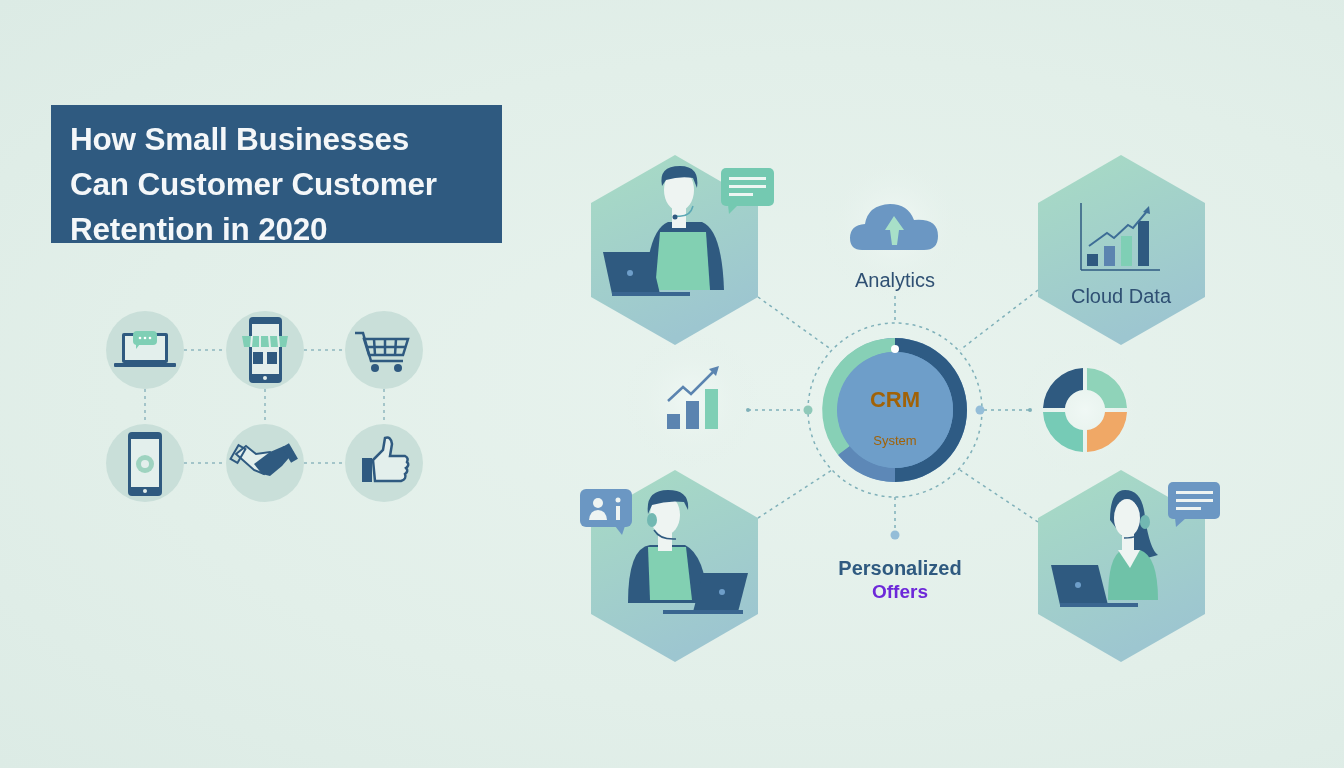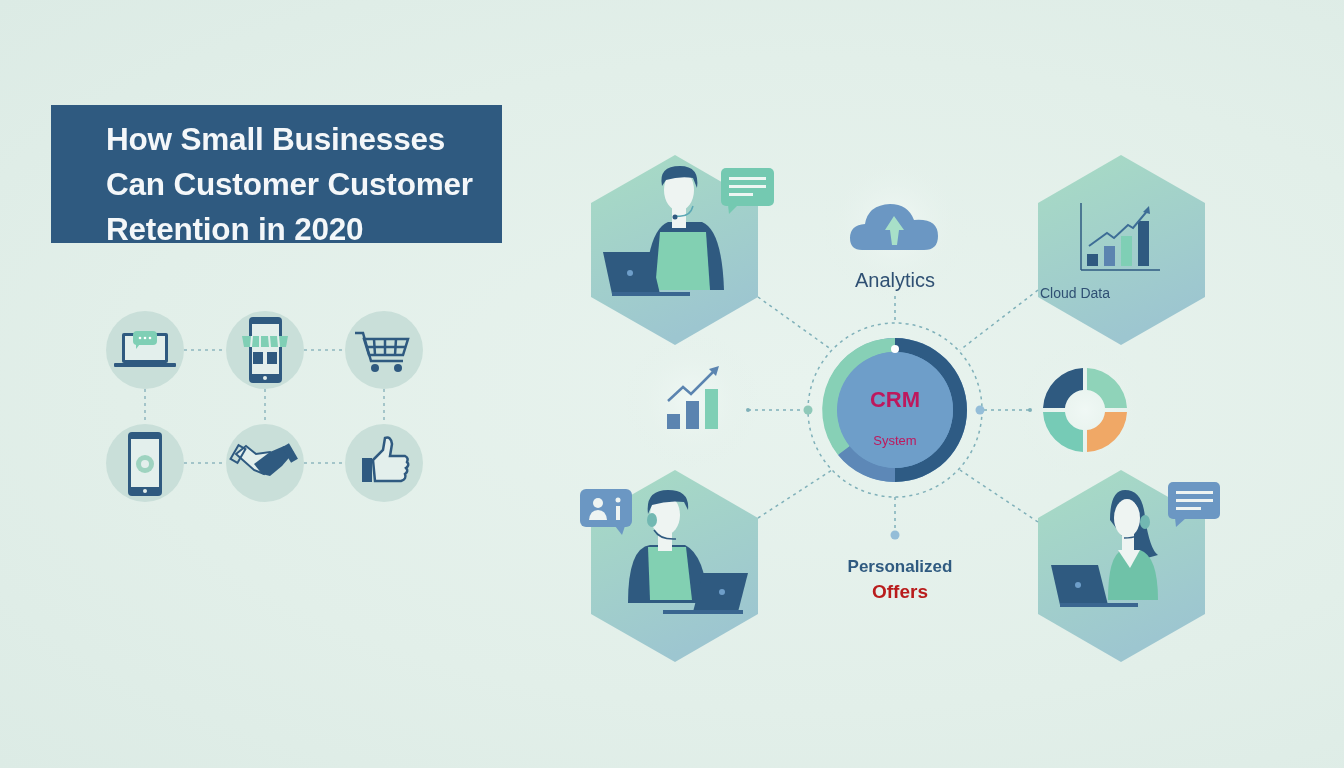--- a/index.html
+++ b/index.html
@@ -1,25 +1,25 @@
 <!DOCTYPE html>
 <html><head>
 <meta charset="utf-8">
 <style>
   html,body{margin:0;padding:0;}
   body{width:1344px;height:768px;overflow:hidden;position:relative;
     background:radial-gradient(ellipse at 60% 50%, #e8f3ee 0%, #e2efe9 60%, #dcebe5 100%);
     font-family:"Liberation Sans", sans-serif;}
   .abs{position:absolute;}
   .title-box{left:51px;top:105px;width:451px;height:138px;background:#2f5a80;box-sizing:border-box;padding:12px 0 0 19px;}
-  .title-line{color:#f4f7f9;font-weight:bold;font-size:31.5px;line-height:45px;letter-spacing:-0.2px;display:block;margin-left:36px;}
+  .title-line{color:#f4f7f9;font-weight:bold;font-size:31.5px;line-height:45px;letter-spacing:-0.2px;display:block;}
   .circle{width:78px;height:78px;border-radius:50%;background:#c9dfd9;}
   svg{position:absolute;left:0;top:0;}
   .label{color:#2f5073;text-align:center;}
-  .crm-text{color:#be185d;font-weight:bold;text-align:center;}
+  .crm-text{color:#a16207;font-weight:bold;text-align:center;}
 </style>
 </head>
 <body>
 
 <div class="abs title-box">
   <span class="title-line">How Small Businesses</span>
   <span class="title-line">Can Customer Customer</span>
   <span class="title-line">Retention in 2020</span>
 </div>
 
@@ -236,19 +236,19 @@
   <g>
     <rect x="1168" y="482" width="52" height="37" rx="5" fill="#6b97c3"></rect>
     <polygon points="1175,518 1186,518 1176,527" fill="#6b97c3"></polygon>
     <rect x="1176" y="491" width="37" height="3" fill="#eef4f2"></rect>
     <rect x="1176" y="499" width="37" height="3" fill="#eef4f2"></rect>
     <rect x="1176" y="507" width="25" height="3" fill="#eef4f2"></rect>
   </g>
 </svg>
 
 <div class="abs label" style="left:835px;top:269px;width:120px;font-size:20px;">Analytics</div>
-<div class="abs label" style="left:1015px;top:285px;width:120px;font-size:14px;">Cloud Data</div>
+<div class="abs label" style="left:1061px;top:285px;width:120px;font-size:20px;">Cloud Data</div>
 
 <div class="abs crm-text" style="left:835px;top:387px;width:120px;font-size:22px;">CRM</div>
 <div class="abs crm-text" style="left:835px;top:409px;width:120px;font-size:13px;font-weight:normal;margin-top:24px;">System</div>
 
-<div class="abs label" style="left:815px;top:557px;width:170px;font-size:17px;font-weight:bold;color:#2f5a80;">Personalized</div>
-<div class="abs label" style="left:815px;top:581px;width:170px;font-size:19px;font-weight:bold;color:#b91c1c;">Offers</div>
+<div class="abs label" style="left:815px;top:557px;width:170px;font-size:20px;font-weight:bold;color:#2f5a80;">Personalized</div>
+<div class="abs label" style="left:815px;top:581px;width:170px;font-size:19px;font-weight:bold;color:#6d28d9;">Offers</div>
 
 </body></html>

